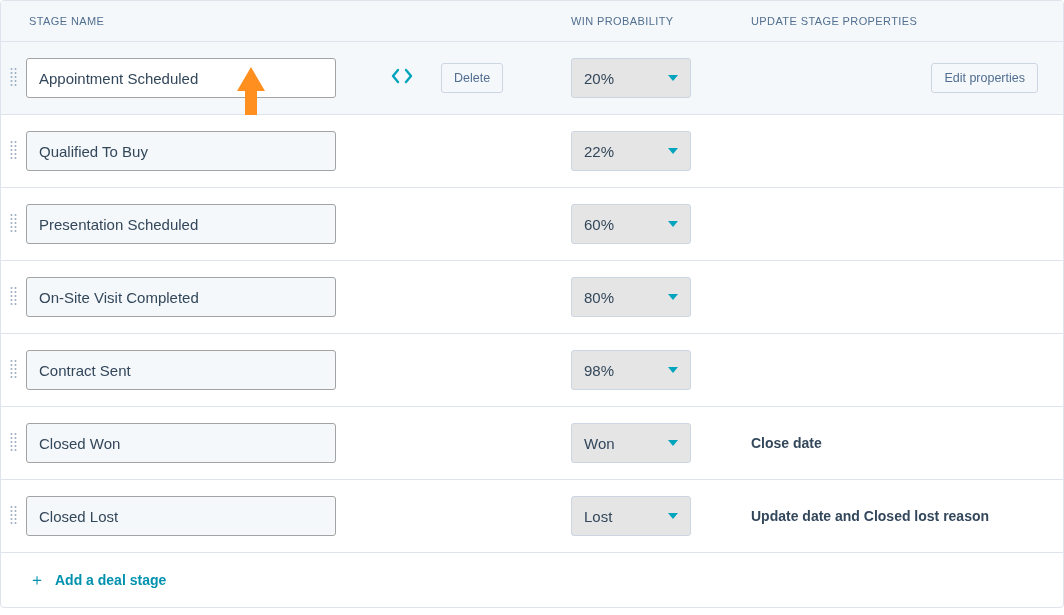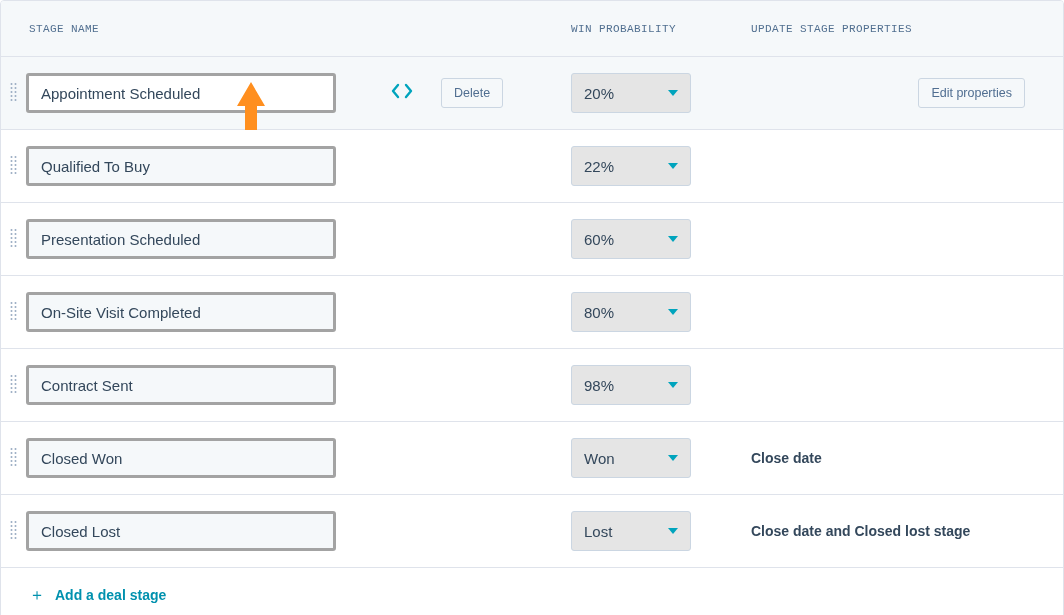--- a/index.html
+++ b/index.html
@@ -13,27 +13,26 @@
   .table {
     border: 1px solid #dfe3eb;
     border-radius: 4px;
     overflow: hidden;
   }
   .header-row {
     display: flex;
     align-items: center;
     background: #f5f8fa;
     border-bottom: 1px solid #dfe3eb;
-    height: 56px;
+    height: 41px;
     font-size: 11px;
     font-weight: 500;
     letter-spacing: 0.4px;
     color: #516f90;
     text-transform: uppercase;
-    font-family: Liberation Mono, monospace;
   }
   .col-handle { width: 25px; flex: 0 0 25px; }
   .col-name   { flex: 0 0 545px; padding-left: 3px; }
   .col-prob   { flex: 0 0 180px; }
   .col-update { flex: 1 1 auto; }
   .row {
     display: flex;
     align-items: center;
     border-bottom: 1px solid #dfe3eb;
     height: 73px;
@@ -51,21 +50,21 @@
   .drag-handle svg { display:block; }
   .name-cell {
     flex: 0 0 545px;
     padding-right: 10px;
     display: flex;
     align-items: center;
   }
   .stage-input {
     width: 310px;
     height: 40px;
-    border: 3px solid #a3a3a3;
+    border: 1px solid #a3a3a3;
     border-radius: 3px;
     background: #f5f8fa;
     padding: 0 12px;
     font-size: 15px;
     color: #33475b;
   }
   .row.active .stage-input {
     background: #fff;
   }
   .inline-actions {
@@ -104,21 +103,21 @@
     width: 0; height: 0;
     border-left: 5px solid transparent;
     border-right: 5px solid transparent;
     border-top: 6px solid #00a4bd;
   }
   .update-cell {
     flex: 1 1 auto;
     display: flex;
     align-items: flex-end;
     justify-content: space-between;
-    padding-right: 38px;
+    padding-right: 25px;
     font-size: 14px;
     font-weight: 600;
     color: #33475b;
   }
   .footer-row {
     height: 54px;
     display: flex;
     align-items: center;
     padding-left: 28px;
   }
@@ -370,21 +369,21 @@
     <div class="name-cell">
       <input class="stage-input" value="Closed Lost" style="">
     </div>
     <div class="prob-cell">
       <div class="select">
         <span>Lost</span>
         <span class="caret"></span>
       </div>
     </div>
     <div class="update-cell">
-      <span>Close date and Closed lost stage</span>
+      <span>Update date and Closed lost reason</span>
     </div>
   </div>
 
   <div class="footer-row">
     <span class="add-stage">
       <span class="plus">＋</span>
       <span>Add a deal stage</span>
     </span>
   </div>
 

